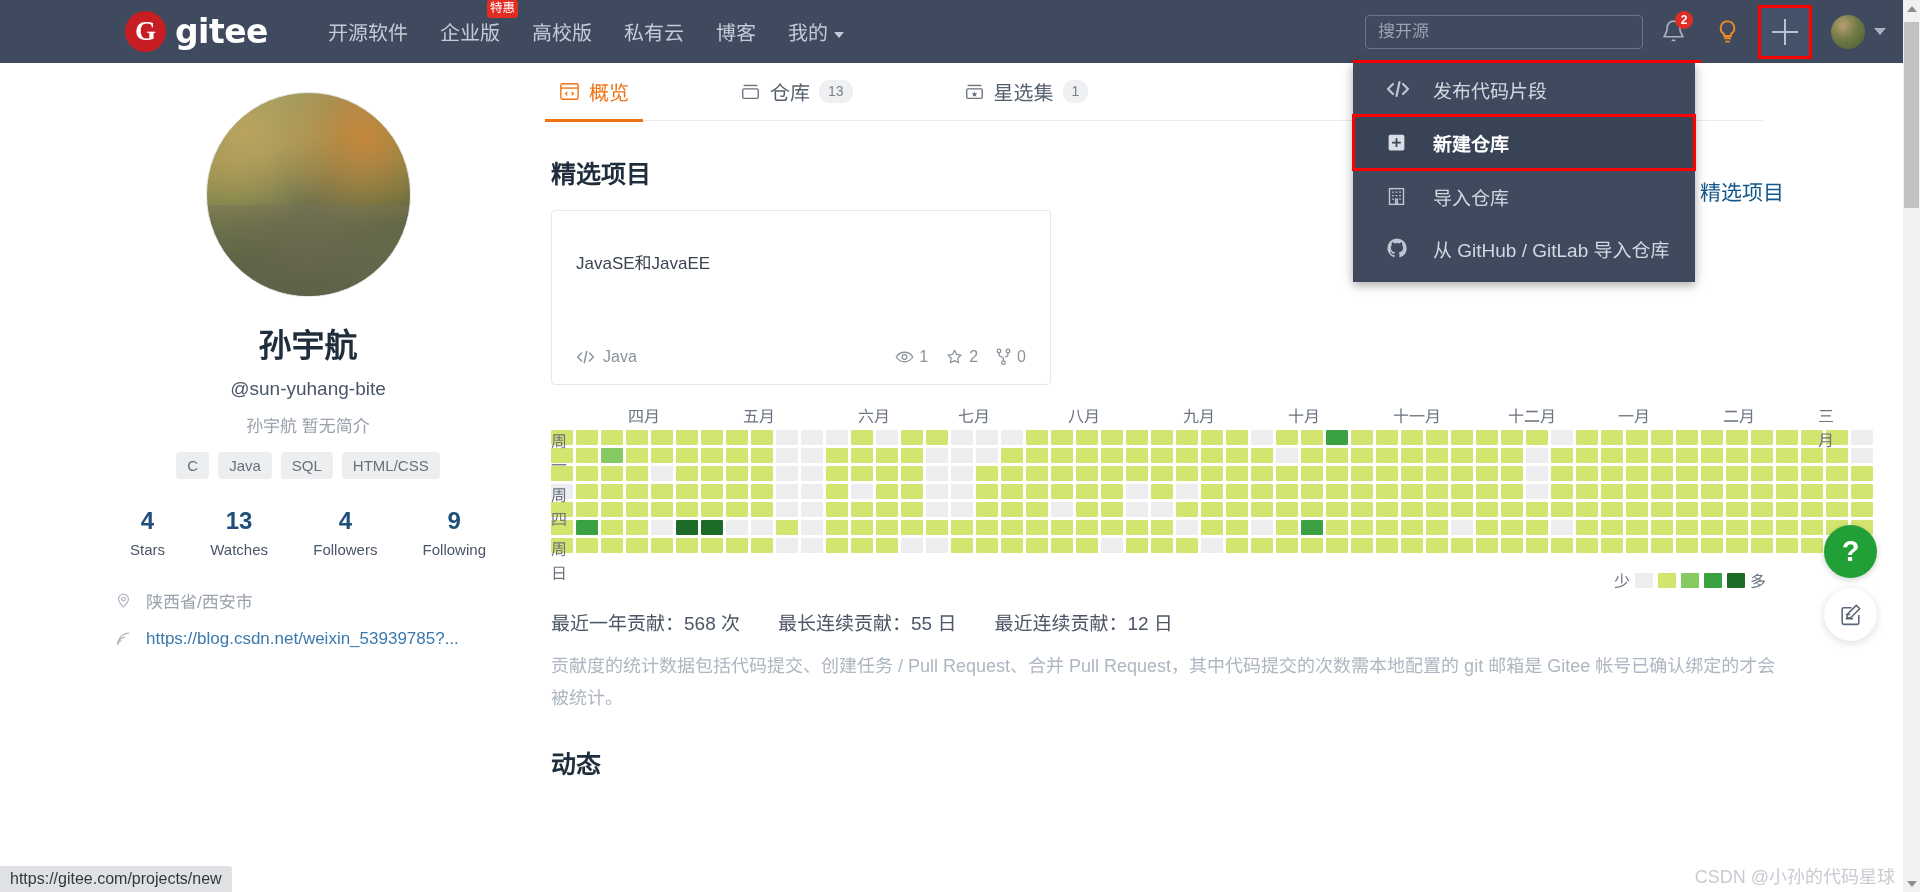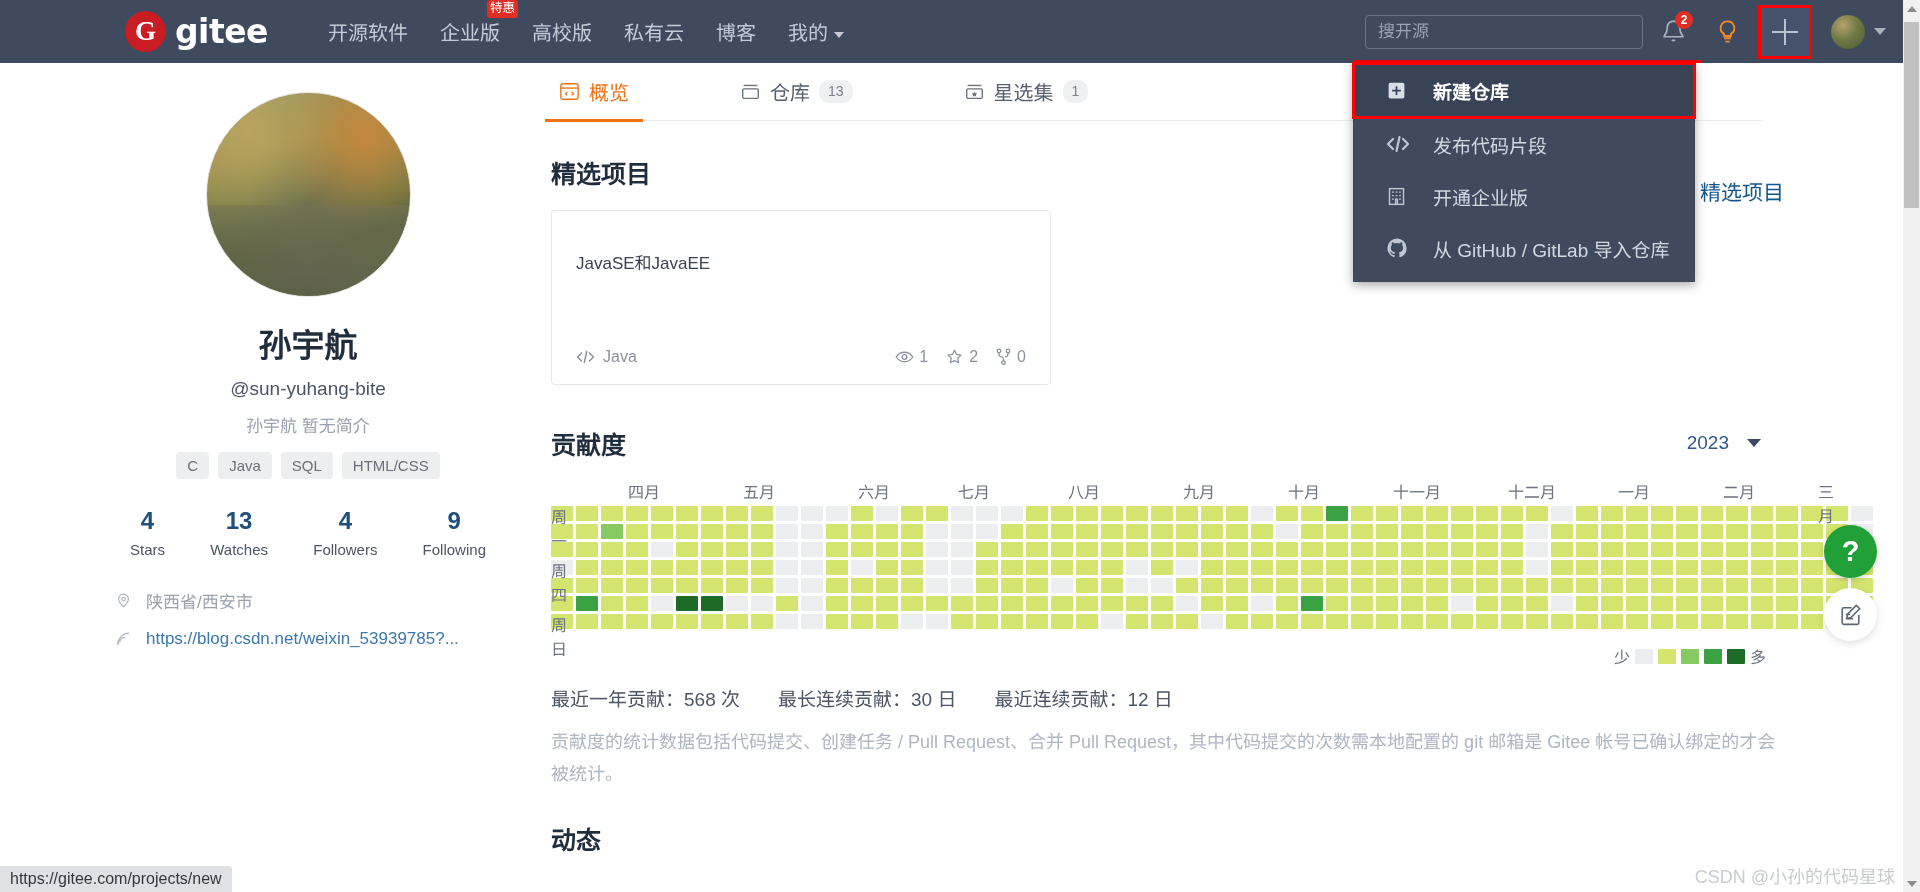--- a/index.html
+++ b/index.html
@@ -326,47 +326,47 @@
       <div class="avatar-wrap">
         <div class="avatar-img"></div>
         <i class="avatar-caret"></i>
       </div>
     </div>
   </div>
 
   <div class="red-underline"></div>
 
   <div class="dropdown">
-    <div class="dd-item first">
-      <span class="dd-icon">
-        <svg width="21" height="21" viewBox="0 0 24 24" fill="#d9dee6">
-          <rect x="3" y="3" width="18" height="18" rx="2"></rect>
-          <path d="M11 7h2v4h4v2h-4v4h-2v-4H7v-2h4z" fill="#394356"></path>
-        </svg>
-      </span>
-      <span>新建仓库</span>
-    </div>
     <div class="dd-item">
       <span class="dd-icon">
         <svg width="24" height="20" viewBox="0 0 24 20" fill="none" stroke="#c0c7d2" stroke-width="2.2" stroke-linecap="round" stroke-linejoin="round">
           <path d="M7 5L2 10l5 5"></path>
             <path d="M17 5l5 5-5 5"></path>
             <path d="M13.5 3l-3 14"></path>
         </svg>
       </span>
       <span>发布代码片段</span>
     </div>
+    <div class="dd-item first">
+      <span class="dd-icon">
+        <svg width="21" height="21" viewBox="0 0 24 24" fill="#d9dee6">
+          <rect x="3" y="3" width="18" height="18" rx="2"></rect>
+          <path d="M11 7h2v4h4v2h-4v4h-2v-4H7v-2h4z" fill="#394356"></path>
+        </svg>
+      </span>
+      <span>新建仓库</span>
+    </div>
     <div class="dd-item">
       <span class="dd-icon">
         <svg width="21" height="21" viewBox="0 0 24 24" fill="none" stroke="#c0c7d2" stroke-width="1.6">
           <rect x="4" y="3" width="16" height="18"></rect>
           <path d="M7 7h2M11 7h2M15 7h2M7 11h2M11 11h2M15 11h2M7 15h2M15 15h2M11 15h2v6h-2z"></path>
         </svg>
       </span>
-      <span>开通企业版</span>
+      <span>导入仓库</span>
     </div>
     <div class="dd-item">
       <span class="dd-icon">
         <svg width="22" height="22" viewBox="0 0 24 24" fill="#c0c7d2">
           <path d="M12 1.5A10.5 10.5 0 001.5 12c0 4.64 3 8.57 7.18 9.96.52.1.71-.23.71-.5v-1.9c-2.92.64-3.54-1.25-3.54-1.25-.48-1.2-1.17-1.53-1.17-1.53-.95-.65.07-.64.07-.64 1.06.08 1.61 1.09 1.61 1.09.94 1.6 2.46 1.14 3.06.87.1-.68.37-1.14.67-1.4-2.33-.27-4.78-1.17-4.78-5.2 0-1.15.41-2.09 1.08-2.82-.11-.27-.47-1.34.1-2.8 0 0 .88-.28 2.88 1.08a9.9 9.9 0 015.25 0c2-1.36 2.88-1.08 2.88-1.08.57 1.46.21 2.53.1 2.8.67.73 1.08 1.67 1.08 2.82 0 4.04-2.46 4.93-4.8 5.19.38.33.72.97.72 1.96v2.9c0 .28.19.61.72.5A10.5 10.5 0 0022.5 12 10.5 10.5 0 0012 1.5z"></path>
         </svg>
       </span>
       <span>从 GitHub / GitLab 导入仓库</span>
     </div>
   </div>
@@ -485,27 +485,20 @@
                 <circle cx="16" cy="4" r="2.4"></circle>
                 <circle cx="10" cy="19.5" r="2.4"></circle>
               <path d="M4 6.5v2c0 2 2 3 4 3.5s2 1.5 2 3v2M16 6.5v2c0 2-2 3-4 3.5"></path>
             </svg>
             <span>0</span>
           </div>
         </div>
       </div>
     </div>
 
-    <div class="contrib-head">
-      <div class="sec-title" style="margin-top:0">贡献度</div>
-      <div class="year-sel">
-        <span>2023</span>
-        <i class="year-caret"></i>
-      </div>
-    </div>
 
     <div class="graph-wrap">
       <div class="graph-months" id="graph-months">
           <span class="graph-month" style="left: 25px;">四月</span>
           <span class="graph-month" style="left: 140px;">五月</span>
           <span class="graph-month" style="left: 255px;">六月</span>
           <span class="graph-month" style="left: 355px;">七月</span>
           <span class="graph-month" style="left: 465px;">八月</span>
           <span class="graph-month" style="left: 580px;">九月</span>
           <span class="graph-month" style="left: 685px;">十月</span>
@@ -915,21 +908,21 @@
         <span class="cell" style="background:#d3e56e"></span>
         <span class="cell" style="background:#87ca63"></span>
         <span class="cell" style="background:#3aa242"></span>
         <span class="cell" style="background:#1d6b27"></span>
         <span>多</span>
       </div>
     </div>
 
     <div class="contrib-stats">
       <span>最近一年贡献：568 次</span>
-      <span>最长连续贡献：30 日</span>
+      <span>最长连续贡献：55 日</span>
       <span>最近连续贡献：12 日</span>
     </div>
 
     <div class="contrib-note">贡献度的统计数据包括代码提交、创建任务 / Pull Request、合并 Pull Request，其中代码提交的次数需本地配置的 git 邮箱是 Gitee 帐号已确认绑定的才会被统计。</div>
 
     <div class="dyn-title">动态</div>
   </div>
 
   <div class="right-ghost">精选项目</div>
 

